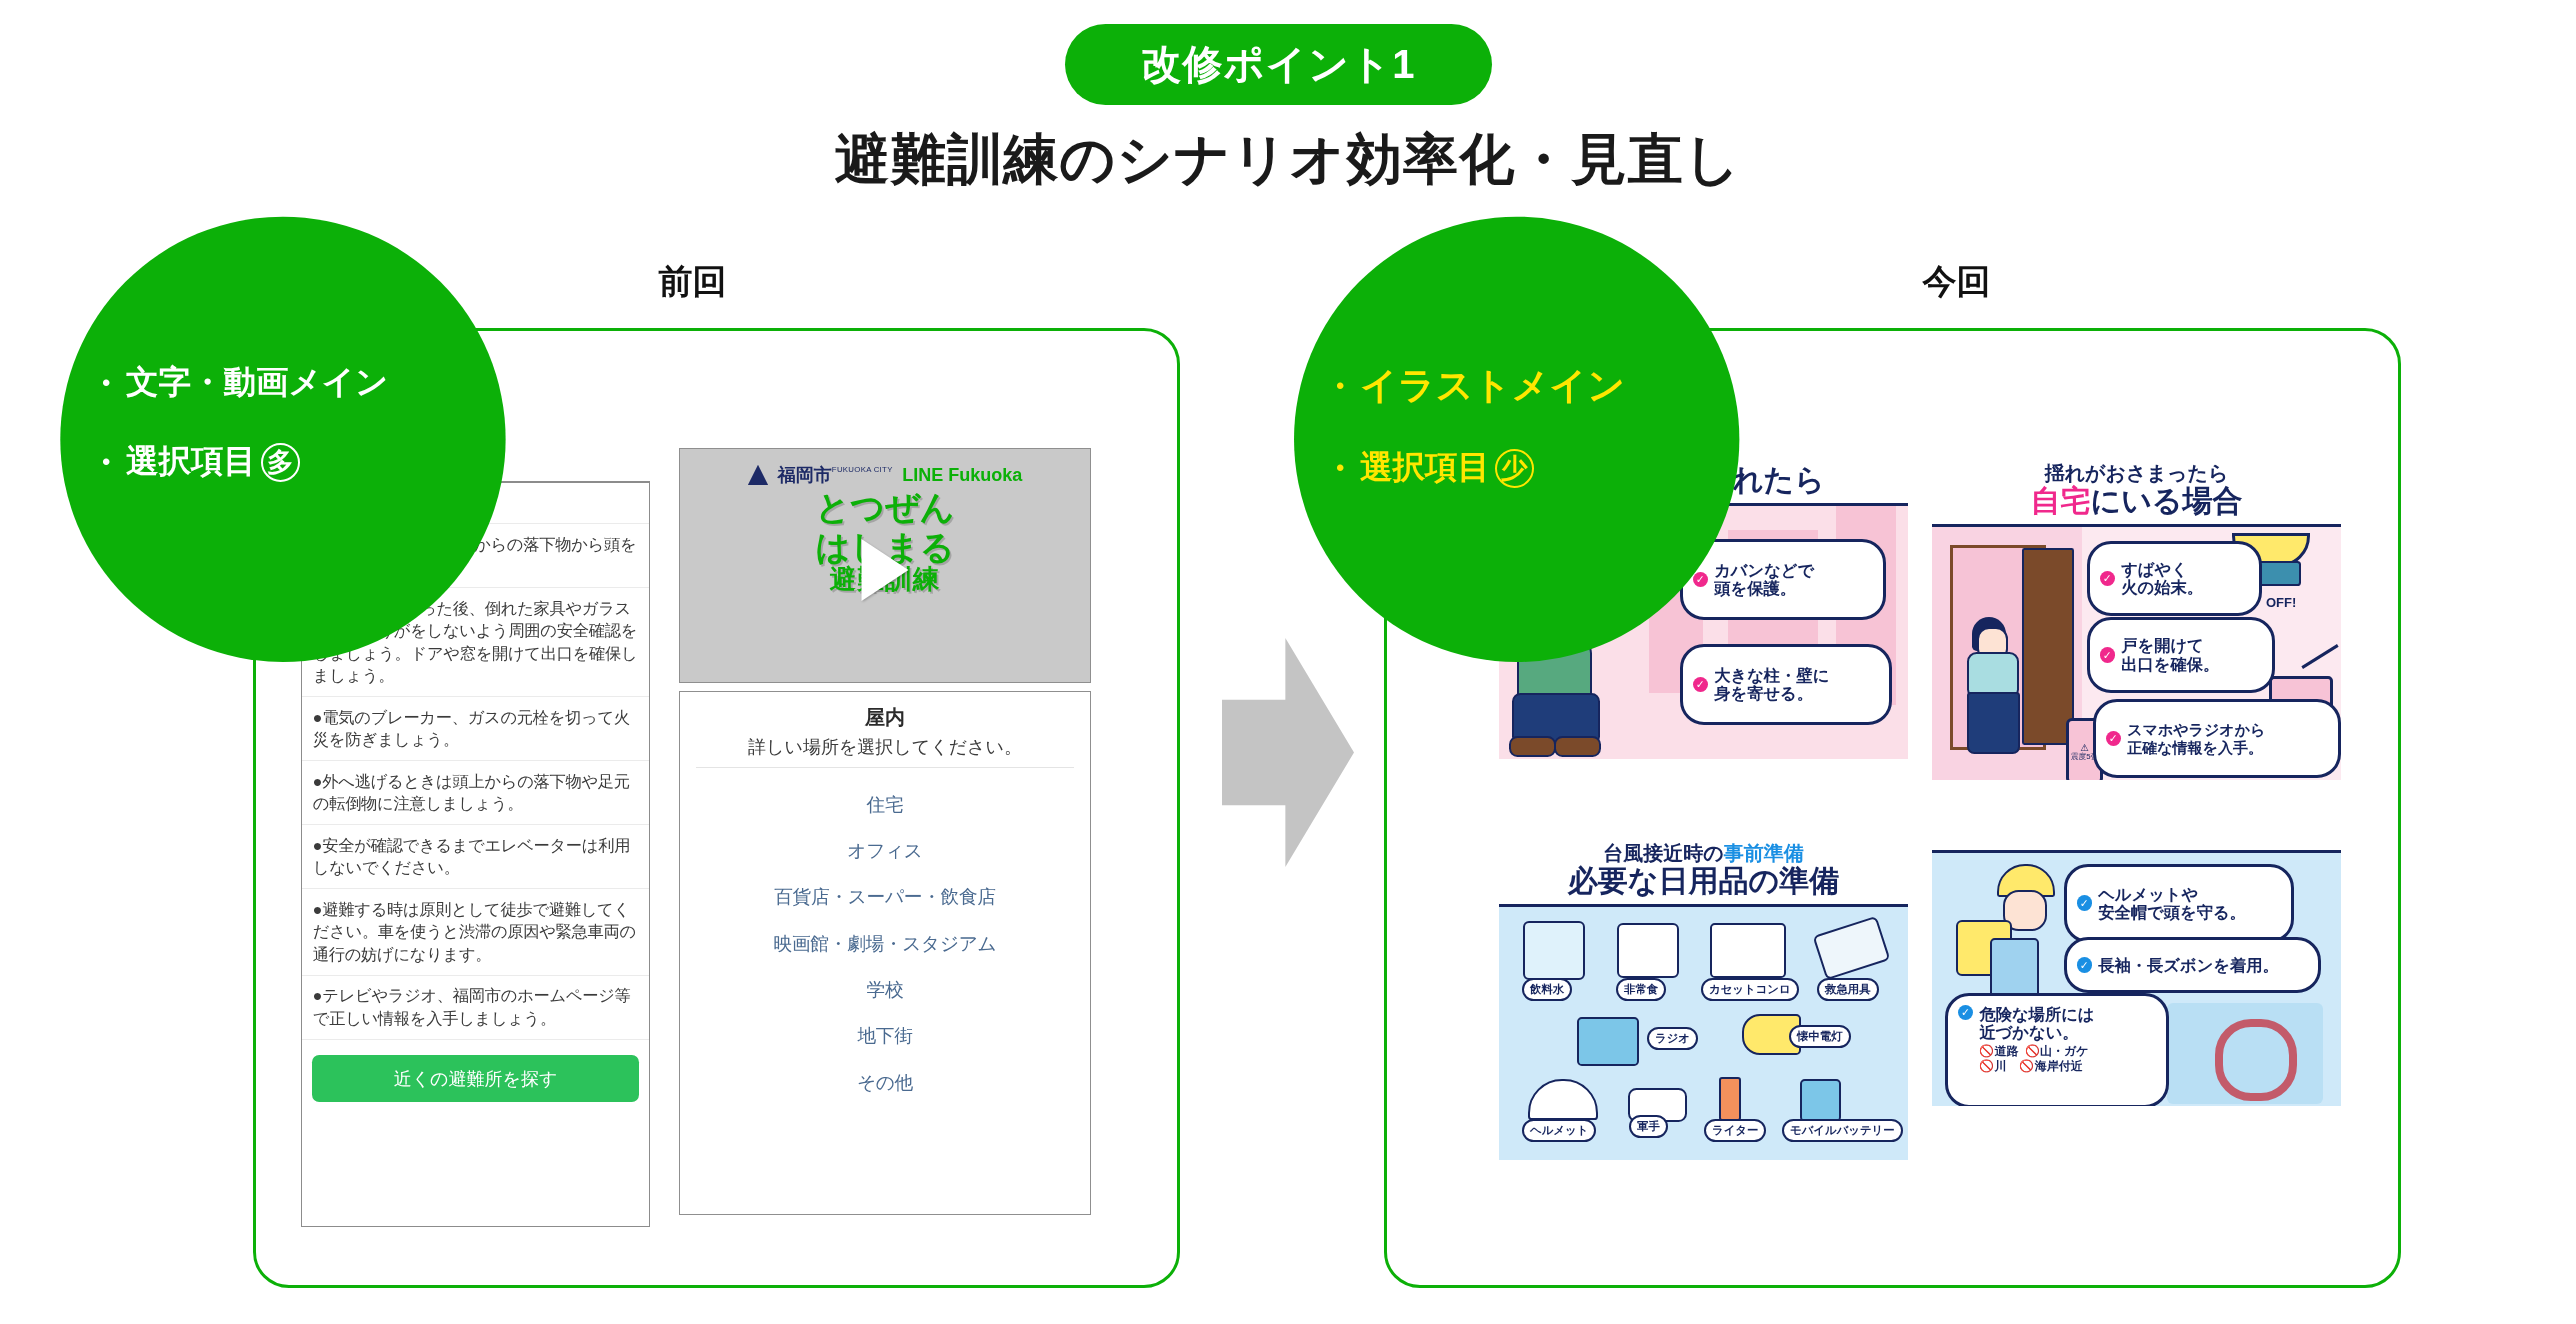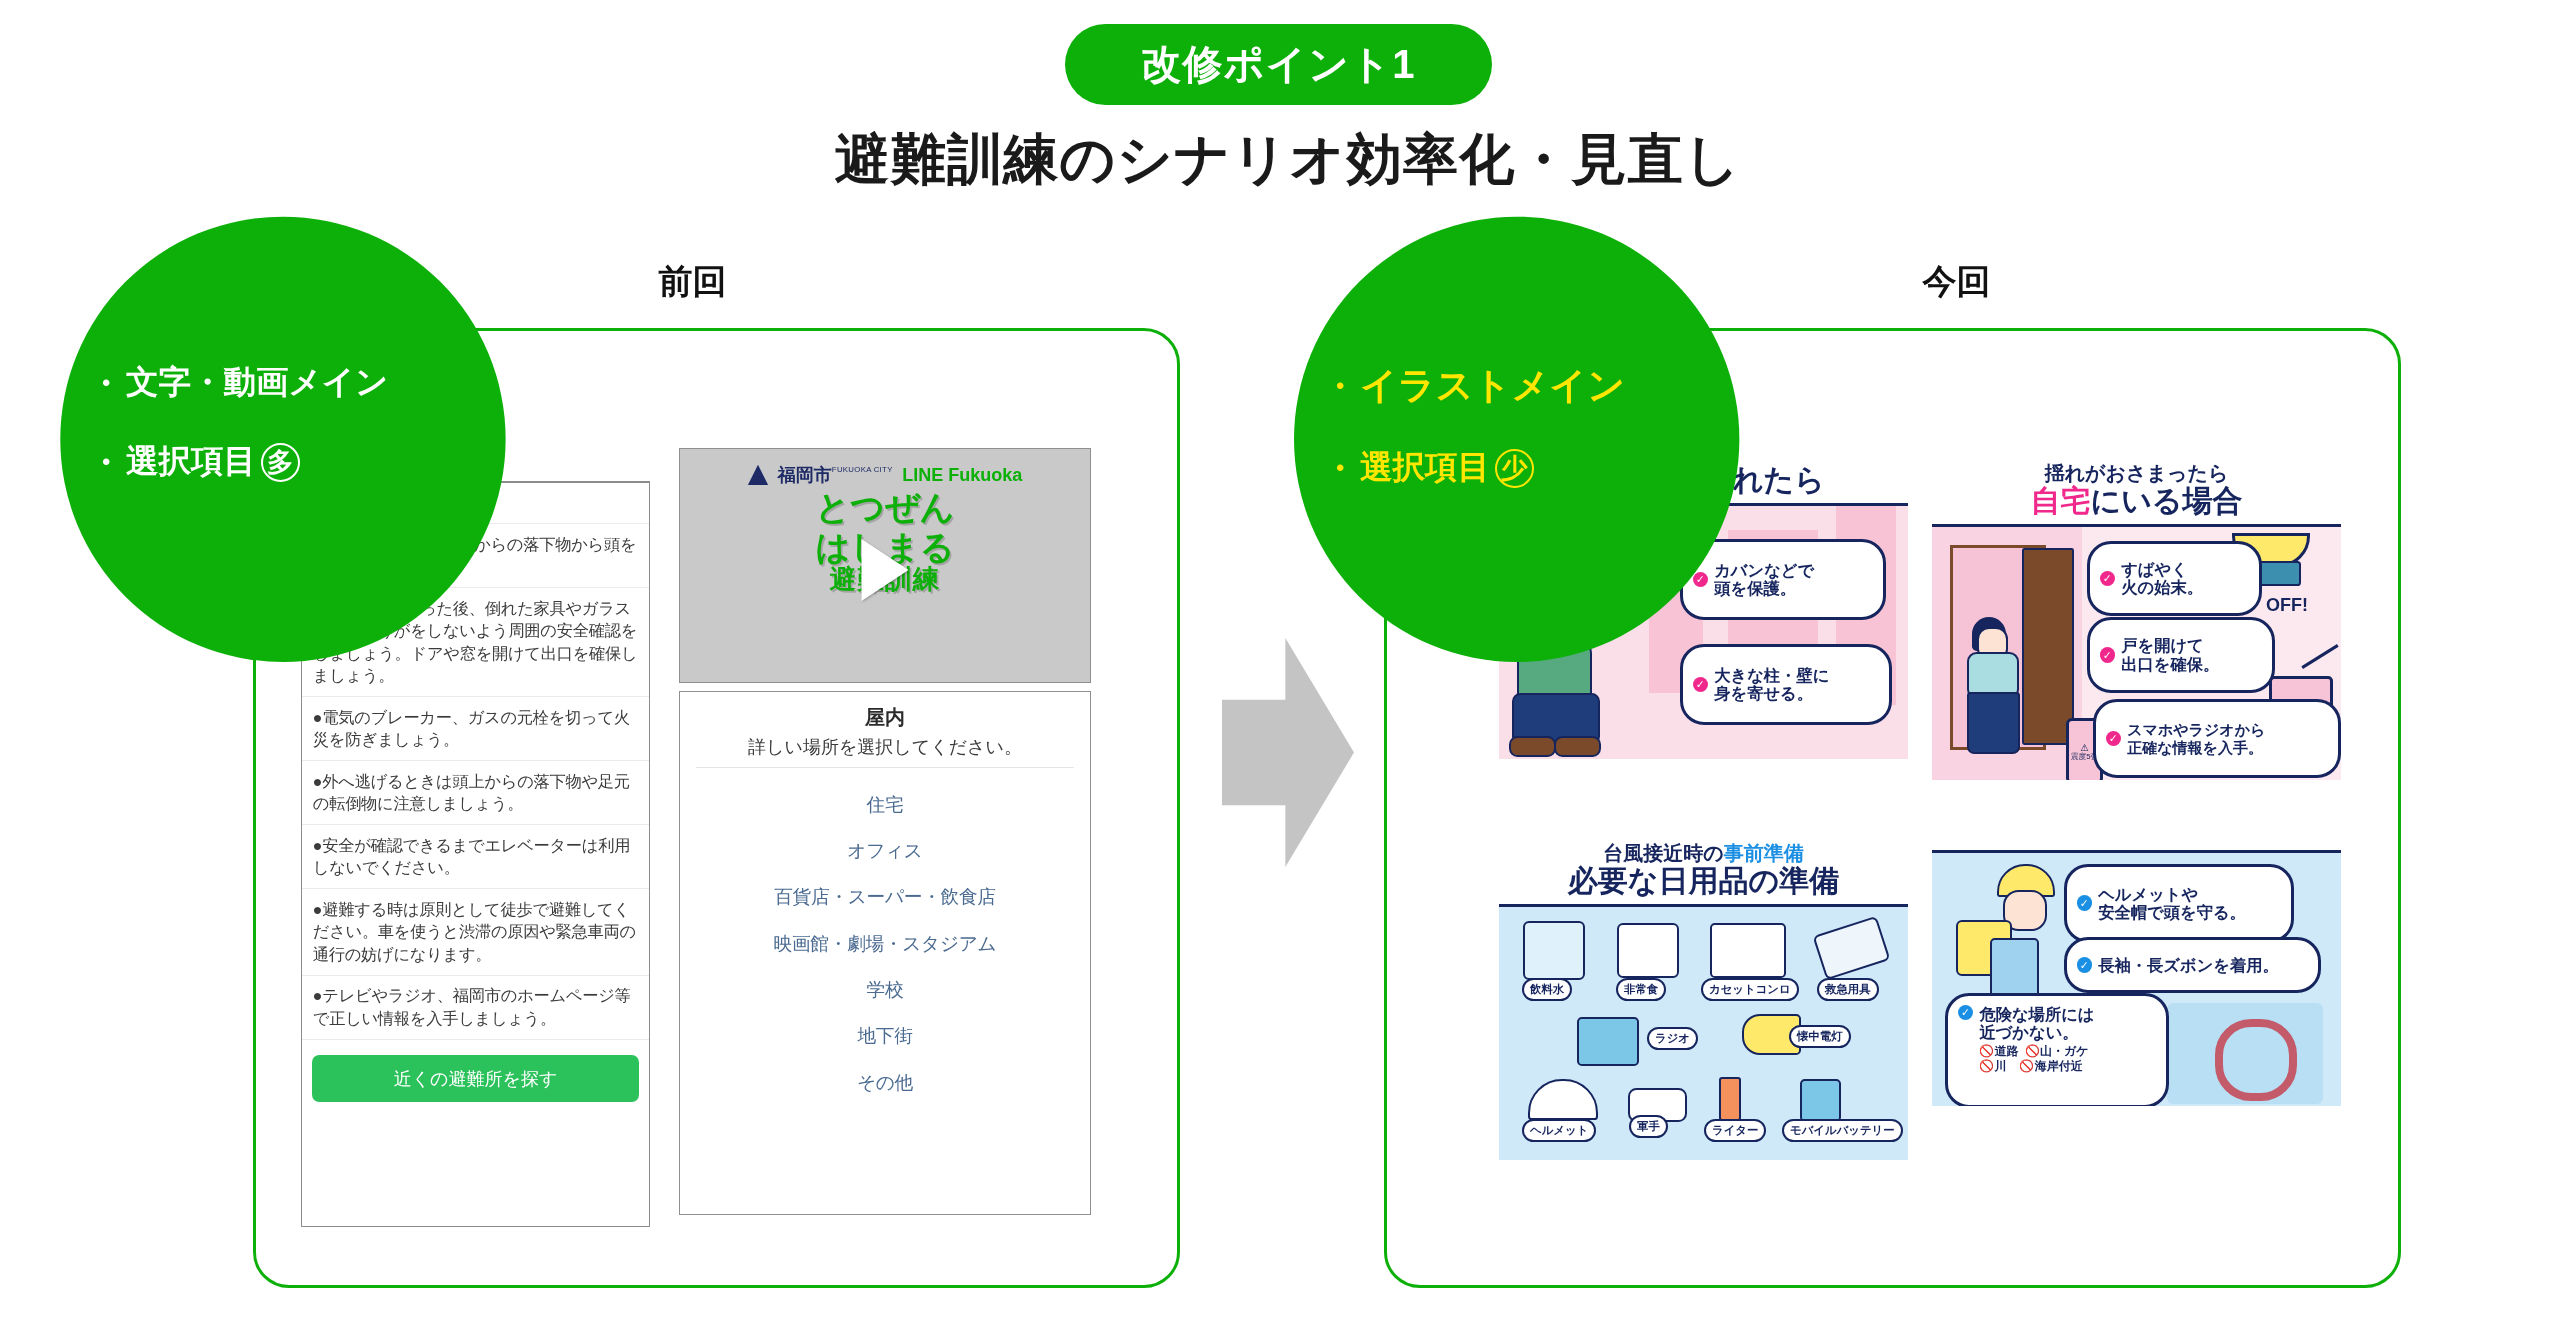--- a/index.html
+++ b/index.html
@@ -256,21 +256,21 @@
       <div class="fig" style="left:18px;top:18px;width:90px;height:199px;background:#f6c3d6;border:3px solid #7b4a2a;"></div>
       <div class="fig" style="left:90px;top:21px;width:48px;height:193px;background:#7b4a2a;border:2.4px solid #16255e;border-radius:2.4px;"></div>
 
       <div class="fig" style="left:40px;top:90px;width:34px;height:34px;background:#16255e;border-radius:17px 17px 4.8px 4.8px;"></div>
       <div class="fig" style="left:45px;top:100px;width:26.5px;height:30px;background:#fde3d4;border:2.4px solid #16255e;border-radius:12px;"></div>
       <div class="fig" style="left:35px;top:125px;width:48px;height:43px;background:#a9dde1;border:2.4px solid #16255e;border-radius:9.6px;"></div>
       <div class="fig" style="left:35px;top:165px;width:49px;height:58px;background:#1f3d7a;border:2.4px solid #16255e;border-radius:3.6px 3.6px 7.2px 7.2px;"></div>
 
       <div class="fig" style="left:300px;top:6px;width:72px;height:28px;background:#ffe96b;border:3px solid #16255e;border-radius:0 0 31px 31px;"></div>
       <div class="fig" style="left:307px;top:34px;width:58px;height:20.5px;background:#3c8fae;border:2.4px solid #16255e;border-radius:3.6px;"></div>
-      <div class="chip" style="left:328px;top:66px;border:none;background:transparent;font-size:18px;">OFF!</div>
+      <div class="chip" style="left:328px;top:66px;border:none;background:transparent;font-size:13px;">OFF!</div>
 
       <div class="fig" style="left:337px;top:149px;width:58px;height:41px;background:#f7c3d6;border:3px solid #16255e;border-radius:4.8px;"></div>
       <div class="fig" style="left:367px;top:128px;width:42px;height:3px;background:#16255e;transform:rotate(-32deg);"></div>
 
       <div class="fig" style="left:134px;top:191px;width:31px;height:60px;background:#f7c3d6;border:3px solid #16255e;border-radius:6px;display:flex;flex-direction:column;align-items:center;justify-content:center;">
         <span style="font-size:9.6px;color:#16255e;">⚠</span>
         <span class="mini" style="font-size:7.8px;color:#16255e;text-align:center;line-height:1.1;">震度5強</span>
       </div>
 
       <div class="bub" style="left:155px;top:13.2px;width:150px;height:60px;">

